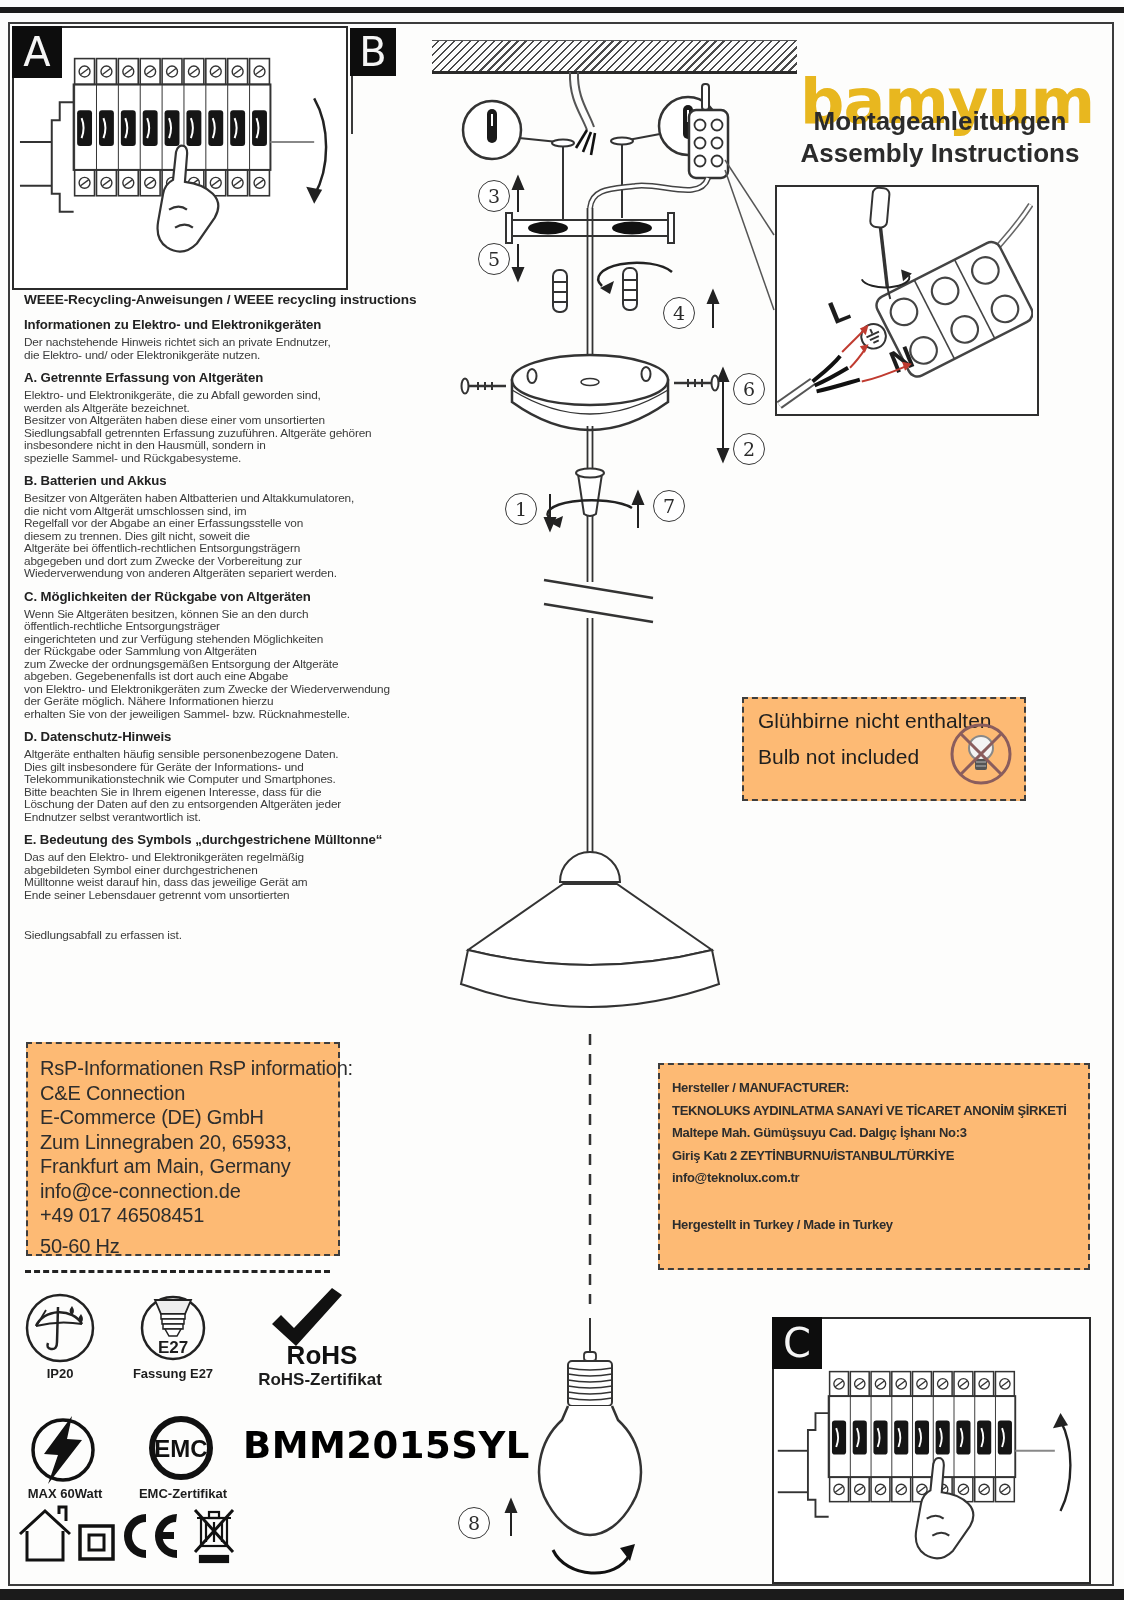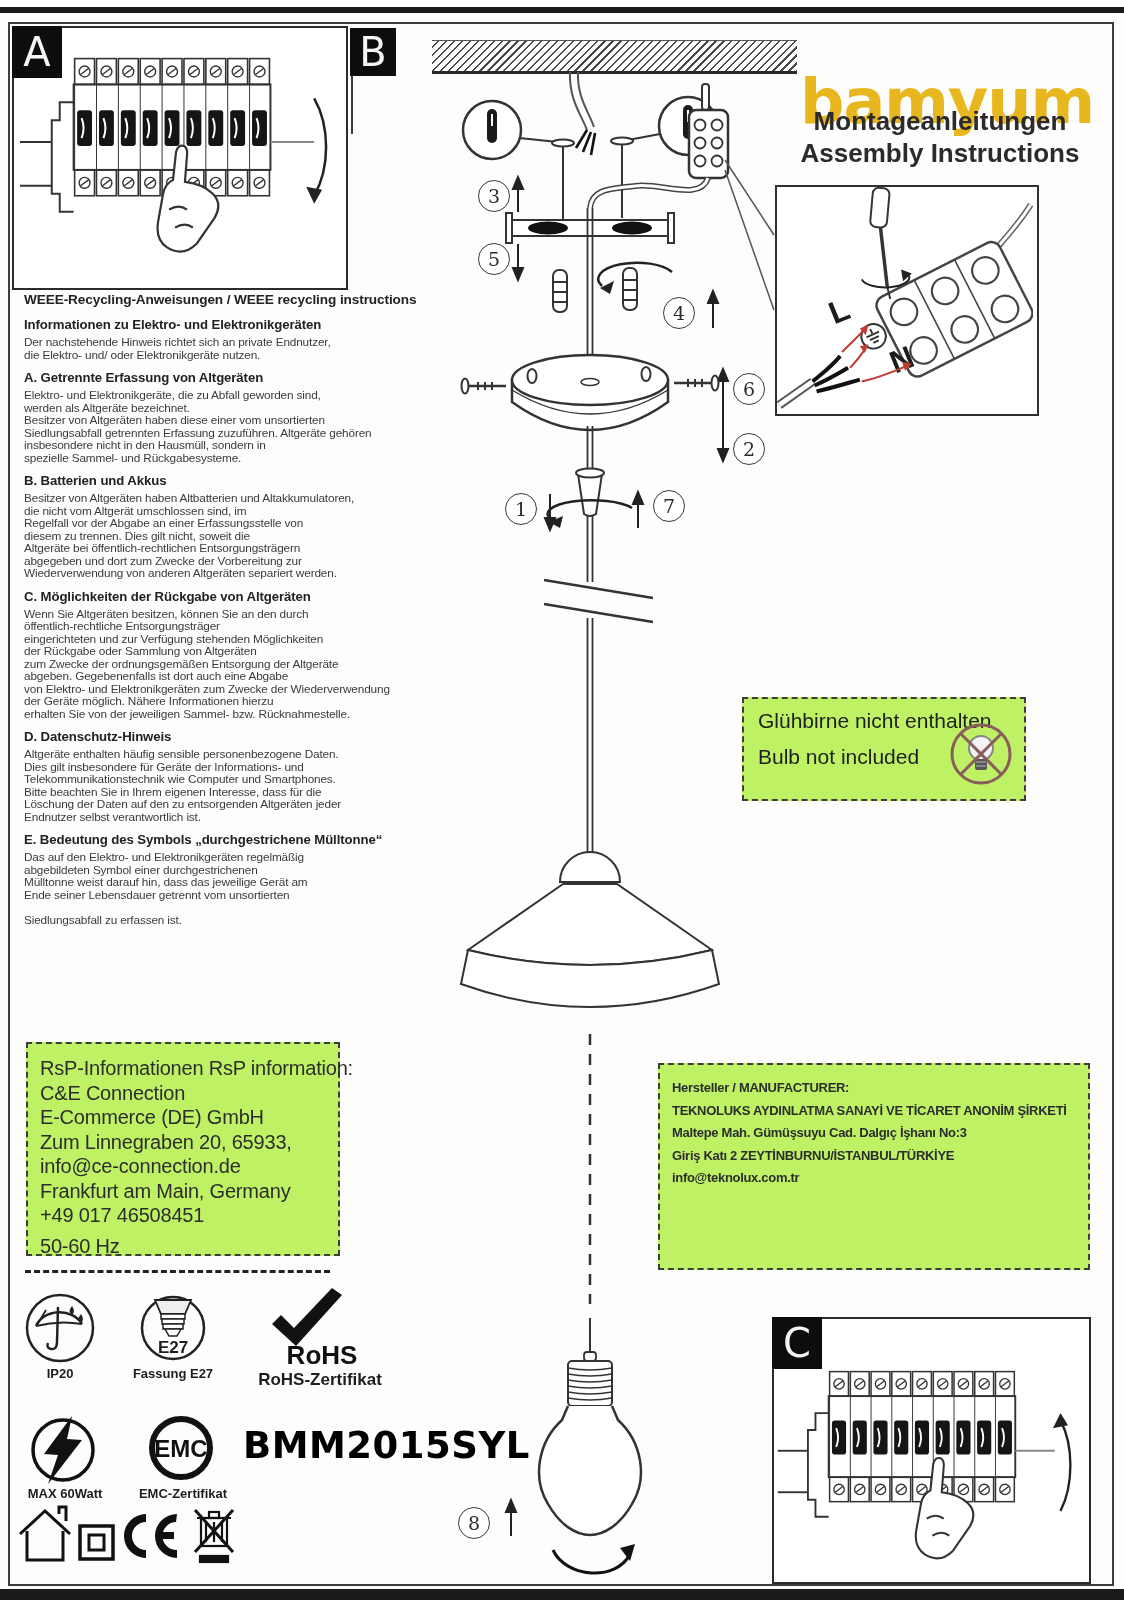--- a/index.html
+++ b/index.html
@@ -4,28 +4,28 @@
 <style>
   html,body{margin:0;padding:0;background:#e9e9e9;}
   #page{position:relative;width:1124px;height:1600px;background:#fdfdfc;
         font-family:"Liberation Sans",sans-serif;color:#222;overflow:hidden;}
   .abs{position:absolute;}
   .bar{background:#1b1b1b;}
   #page-border{left:8px;top:22px;width:1102px;height:1560px;border:2px solid #3c3c3c;}
   .panelbox{border:2.5px solid #2b2b2b;background:#fff;}
   .plabel{background:#0d0d0d;color:#f5f5f5;display:flex;align-items:center;justify-content:center;
           font-size:40px;font-weight:400;font-family:"DejaVu Sans",sans-serif;}
-  .dashedbox{border:2px dashed #3d3d3d;background:#bef264;}
+  .dashedbox{border:2px dashed #3d3d3d;background:#fdba74;}
   
   #weee{left:24px;top:292px;width:418px;}
   #weee .title{font-size:13.6px;font-weight:bold;color:#222;margin-bottom:10px;letter-spacing:-0.1px;}
   #weee h4{font-size:13.2px;font-weight:bold;color:#222;margin:9px 0 4px 0;letter-spacing:-0.1px;}
   #weee p{font-size:11.8px;font-weight:500;line-height:1.06;color:#3b3b3b;margin:0;
           white-space:pre-line;letter-spacing:-0.15px;}
-  #weee .footer{margin-top:13px;}
+  #weee .footer{margin-top:28px;}
   
   .stepnum{width:30px;height:30px;border:1.8px solid #3a3a3a;border-radius:50%;
            display:flex;align-items:center;justify-content:center;font-size:19px;
            font-family:"DejaVu Serif",serif;color:#2c2c2c;background:#fff;}
   
   #brand{left:800px;top:36px;width:290px;text-align:center;font-size:62px;font-weight:800;
          letter-spacing:-1px;font-family:"DejaVu Sans",sans-serif;margin-top:29px;}
   #sub-de{left:790px;top:106px;width:300px;text-align:center;font-size:26px;font-weight:700;color:#2b2b2b;}
   #sub-en{left:790px;top:138px;width:300px;text-align:center;font-size:26px;font-weight:700;color:#2b2b2b;}
   
@@ -388,32 +388,33 @@
 Mülltonne weist darauf hin, dass das jeweilige Gerät am
 Ende seiner Lebensdauer getrennt vom unsortierten</p>
     <p class="footer">Siedlungsabfall zu erfassen ist.</p>
   </div>
 
   <div class="abs dashedbox" id="rsp">
     <div>RsP-Informationen RsP information:</div>
     <div>C&amp;E Connection</div>
     <div>E-Commerce (DE) GmbH</div>
     <div>Zum Linnegraben 20, 65933,</div>
+    <div>Frankfurt am Main, Germany</div>
     <div>info@ce-connection.de</div>
-    <div>Frankfurt am Main, Germany</div>
     <div>+49 017 46508451</div>
     <div>50-60 Hz</div>
   </div>
 
   <div class="abs dashedbox" id="mfr">
     <div>Hersteller / MANUFACTURER:</div>
     <div>TEKNOLUKS AYDINLATMA SANAYİ VE TİCARET ANONİM ŞİRKETİ</div>
     <div>Maltepe Mah. Gümüşsuyu Cad. Dalgıç İşhanı No:3</div>
     <div>Giriş Katı 2 ZEYTİNBURNU/İSTANBUL/TÜRKİYE</div>
     <div>info@teknolux.com.tr</div>
+    <div class="foot">Hergestellt in Turkey / Made in Turkey</div>
   </div>
 
   <div class="abs" style="left:25px;top:1270px;width:305px;border-top:3px dashed #222;"></div>
 
   <svg class="abs" style="left:24px;top:1292px;" width="72" height="72" viewBox="0 0 72 72">
     <circle cx="36" cy="36" r="33" fill="none" stroke="#222" stroke-width="2.5"></circle>
     <path d="M12,34 A25,21 0 0 1 58,32" fill="none" stroke="#222" stroke-width="2.5"></path>
     <path d="M12,34 Q35,28 58,32" fill="none" stroke="#222" stroke-width="2"></path>
     <line x1="34" y1="15" x2="33" y2="50" stroke="#222" stroke-width="2.5"></line>
     <line x1="22" y1="18" x2="13" y2="33" stroke="#222" stroke-width="1.8"></line>

